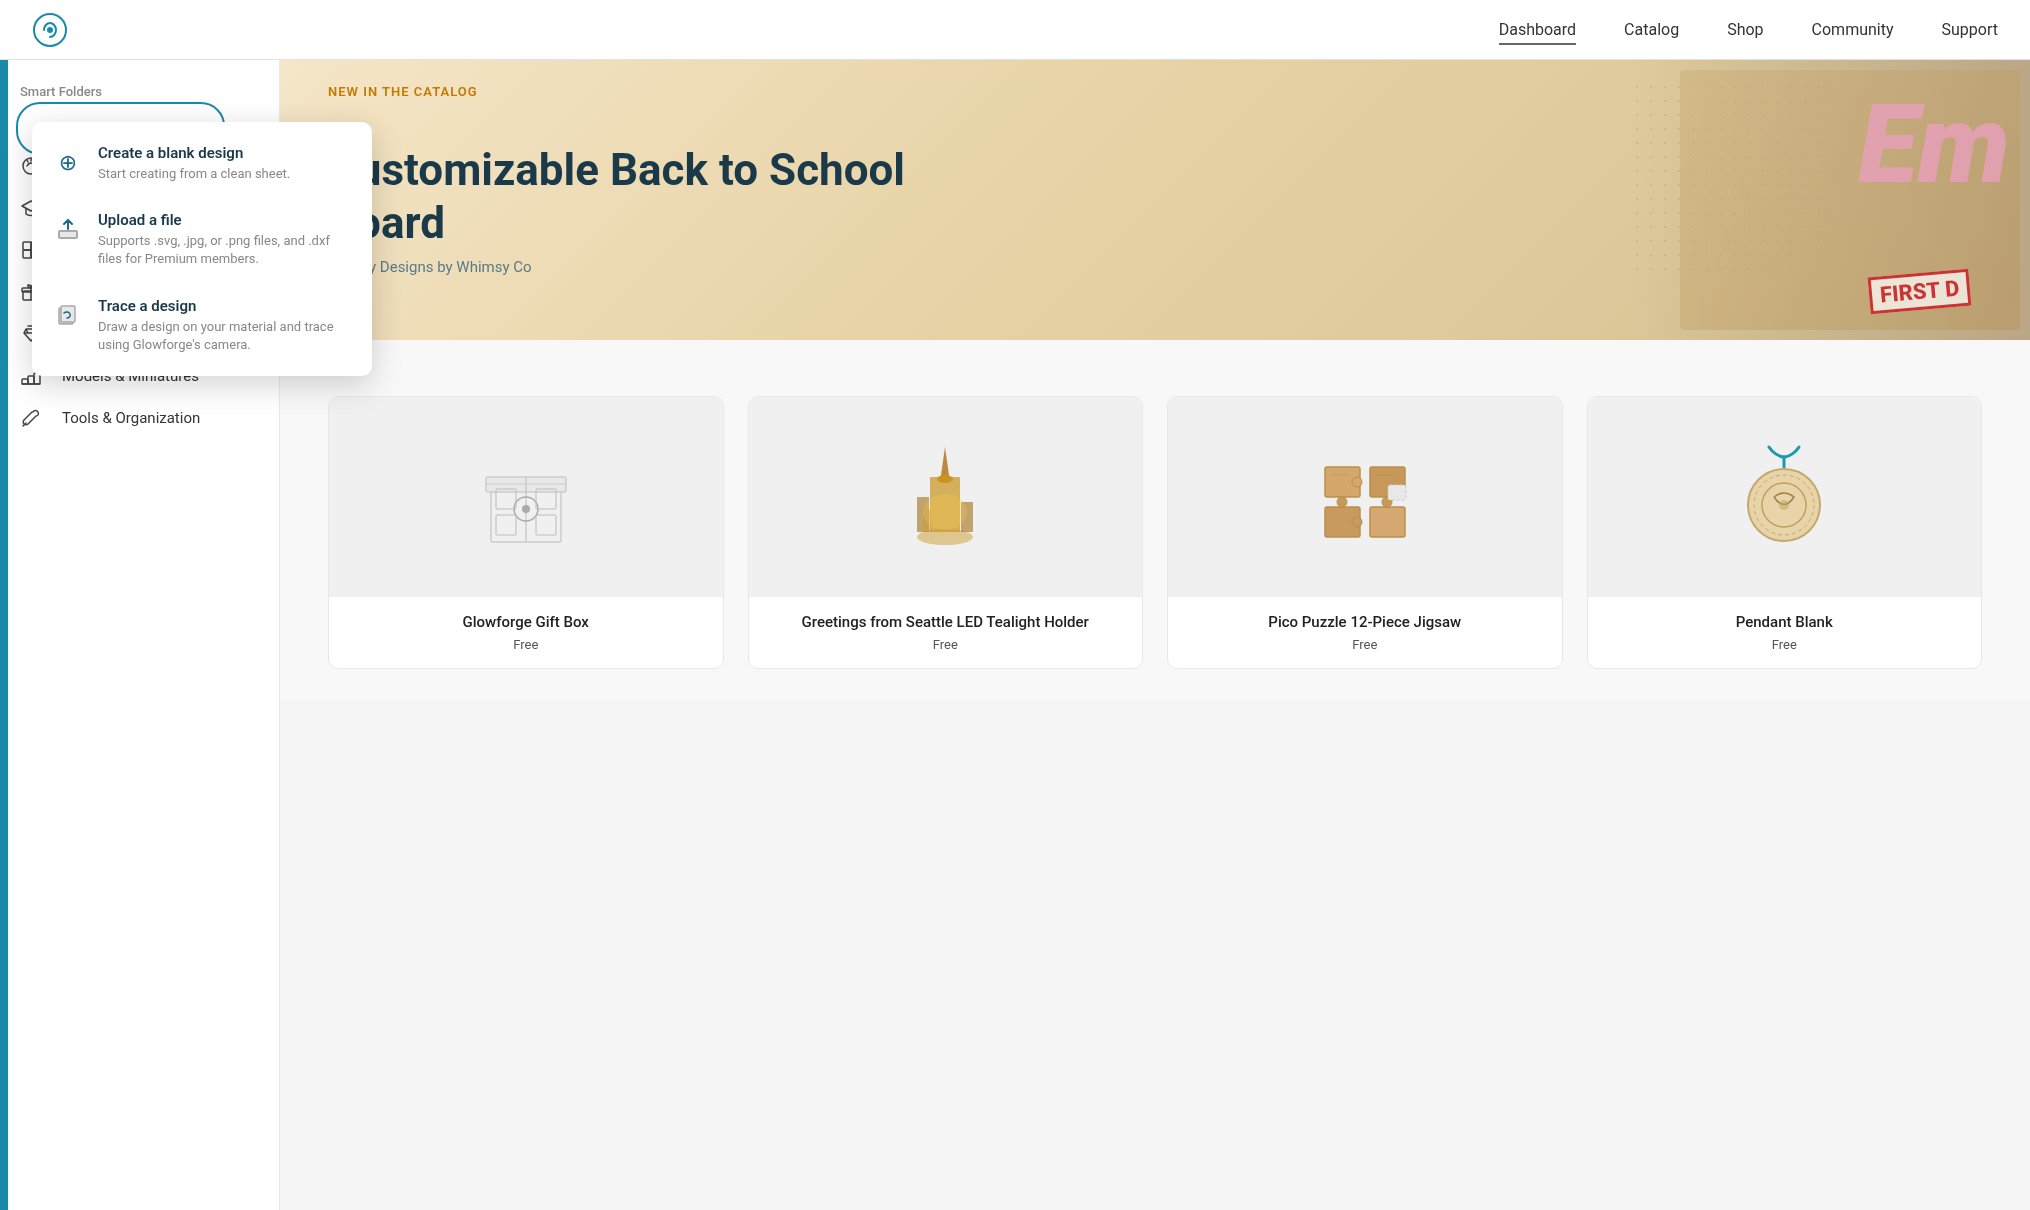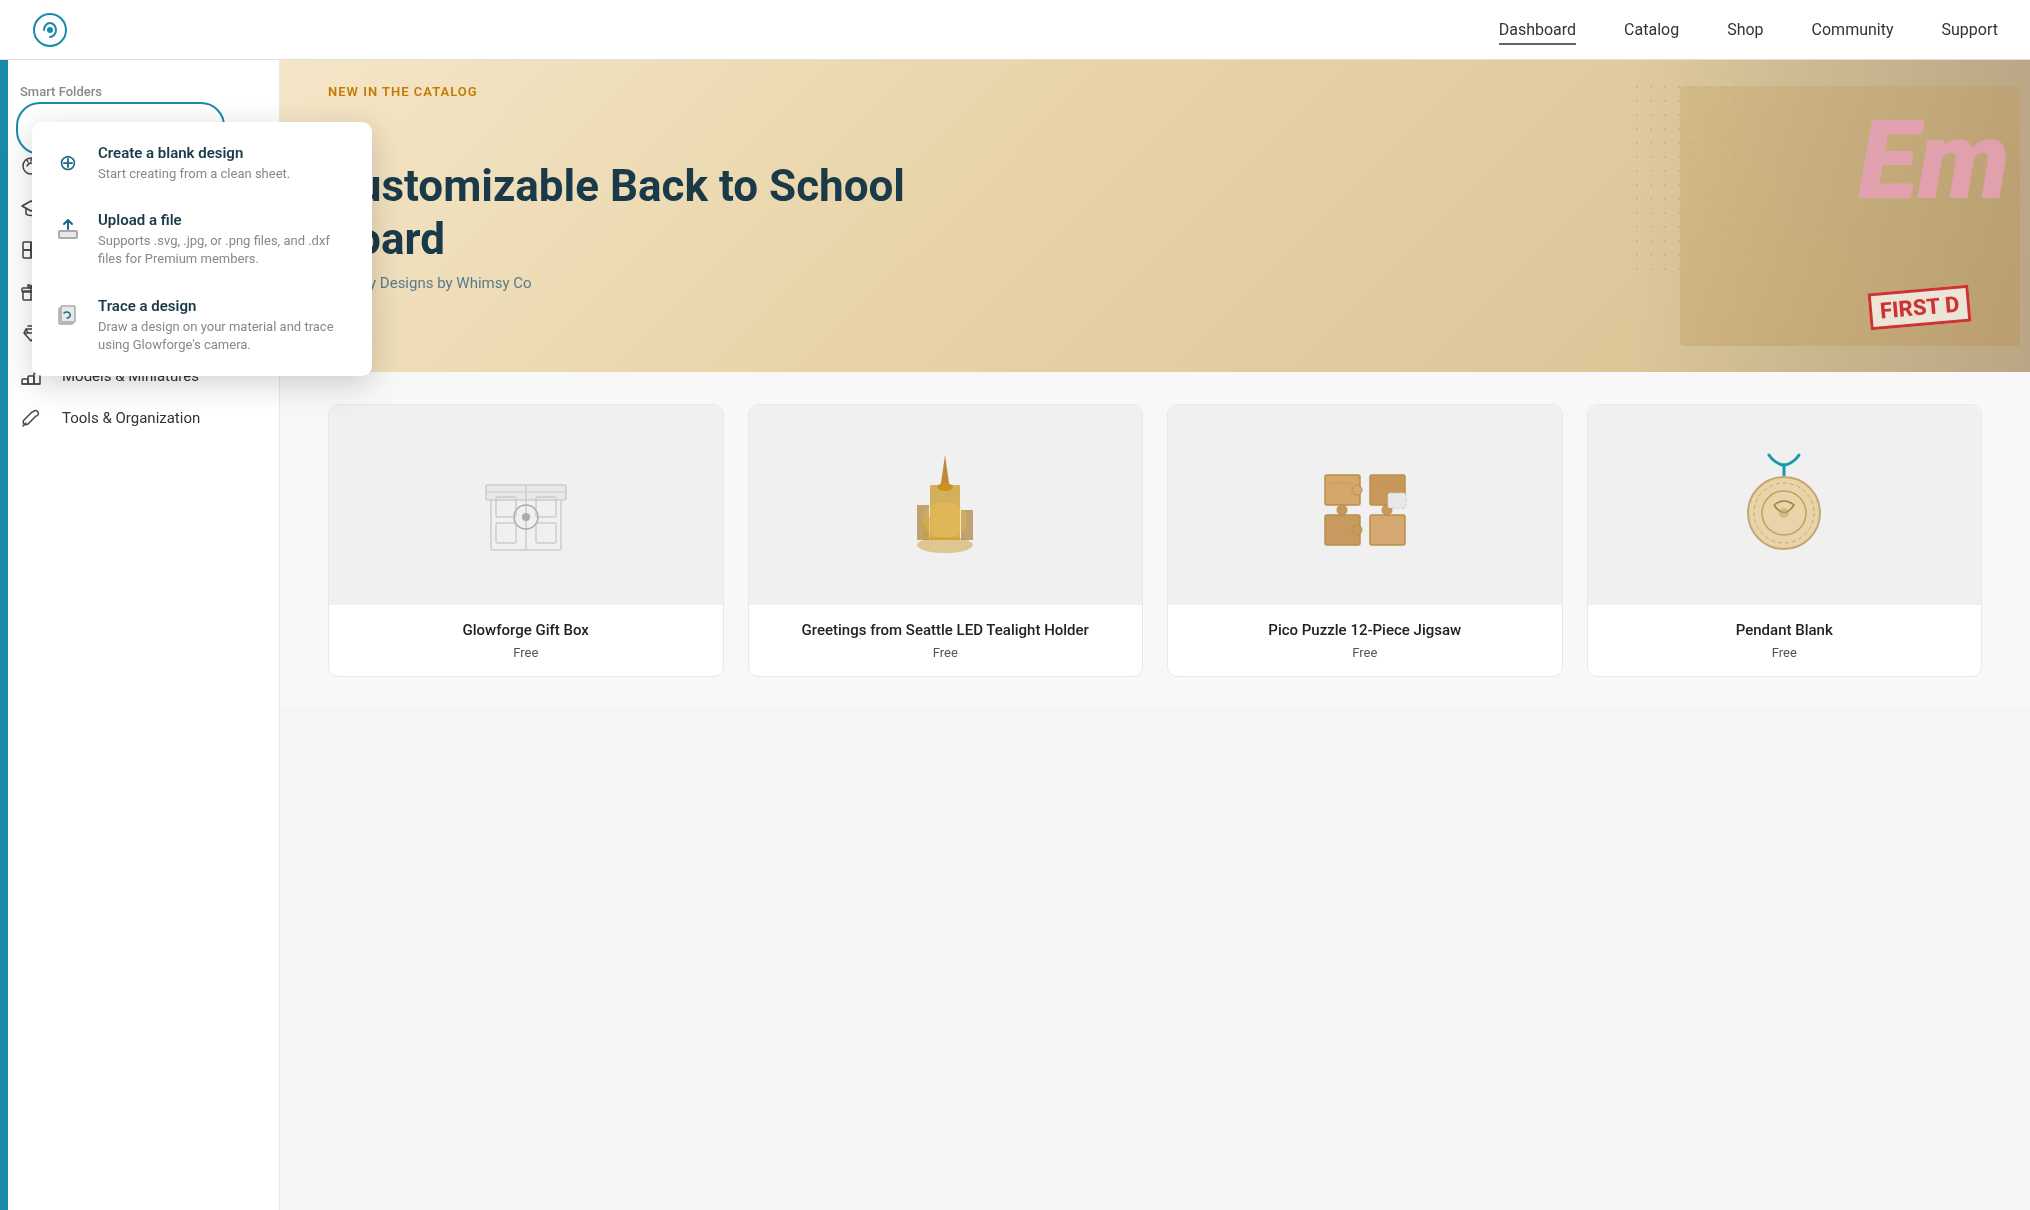--- a/index.html
+++ b/index.html
@@ -82,21 +82,21 @@
     
     .content-area {
       flex: 1;
       overflow-y: auto;
       position: relative;
     }
 
     
     .hero-banner {
       width: 100%;
-      height: 312px;
+      height: 280px;
       background: linear-gradient(135deg, #f5e6c8 0%, #e8d4a8 40%, #d4c090 100%);
       position: relative;
       overflow: hidden;
       display: flex;
       align-items: center;
       padding: 24px 48px;
     }
     .hero-tag {
       position: absolute;
       top: 24px;
@@ -163,20 +163,21 @@
     }
     .design-card {
       background: #fff;
       border-radius: 10px;
       border: 1px solid #e8e8e8;
       flex: 1;
       min-width: 0;
       overflow: hidden;
       cursor: pointer;
       transition: box-shadow 0.2s;
+      margin-top: 24px;
     }
     .design-card-image {
       width: 100%;
       height: 200px;
       background: #f0f0f0;
       display: flex;
       align-items: center;
       justify-content: center;
     }
     .design-card-image svg { width: 120px; height: 120px; }

